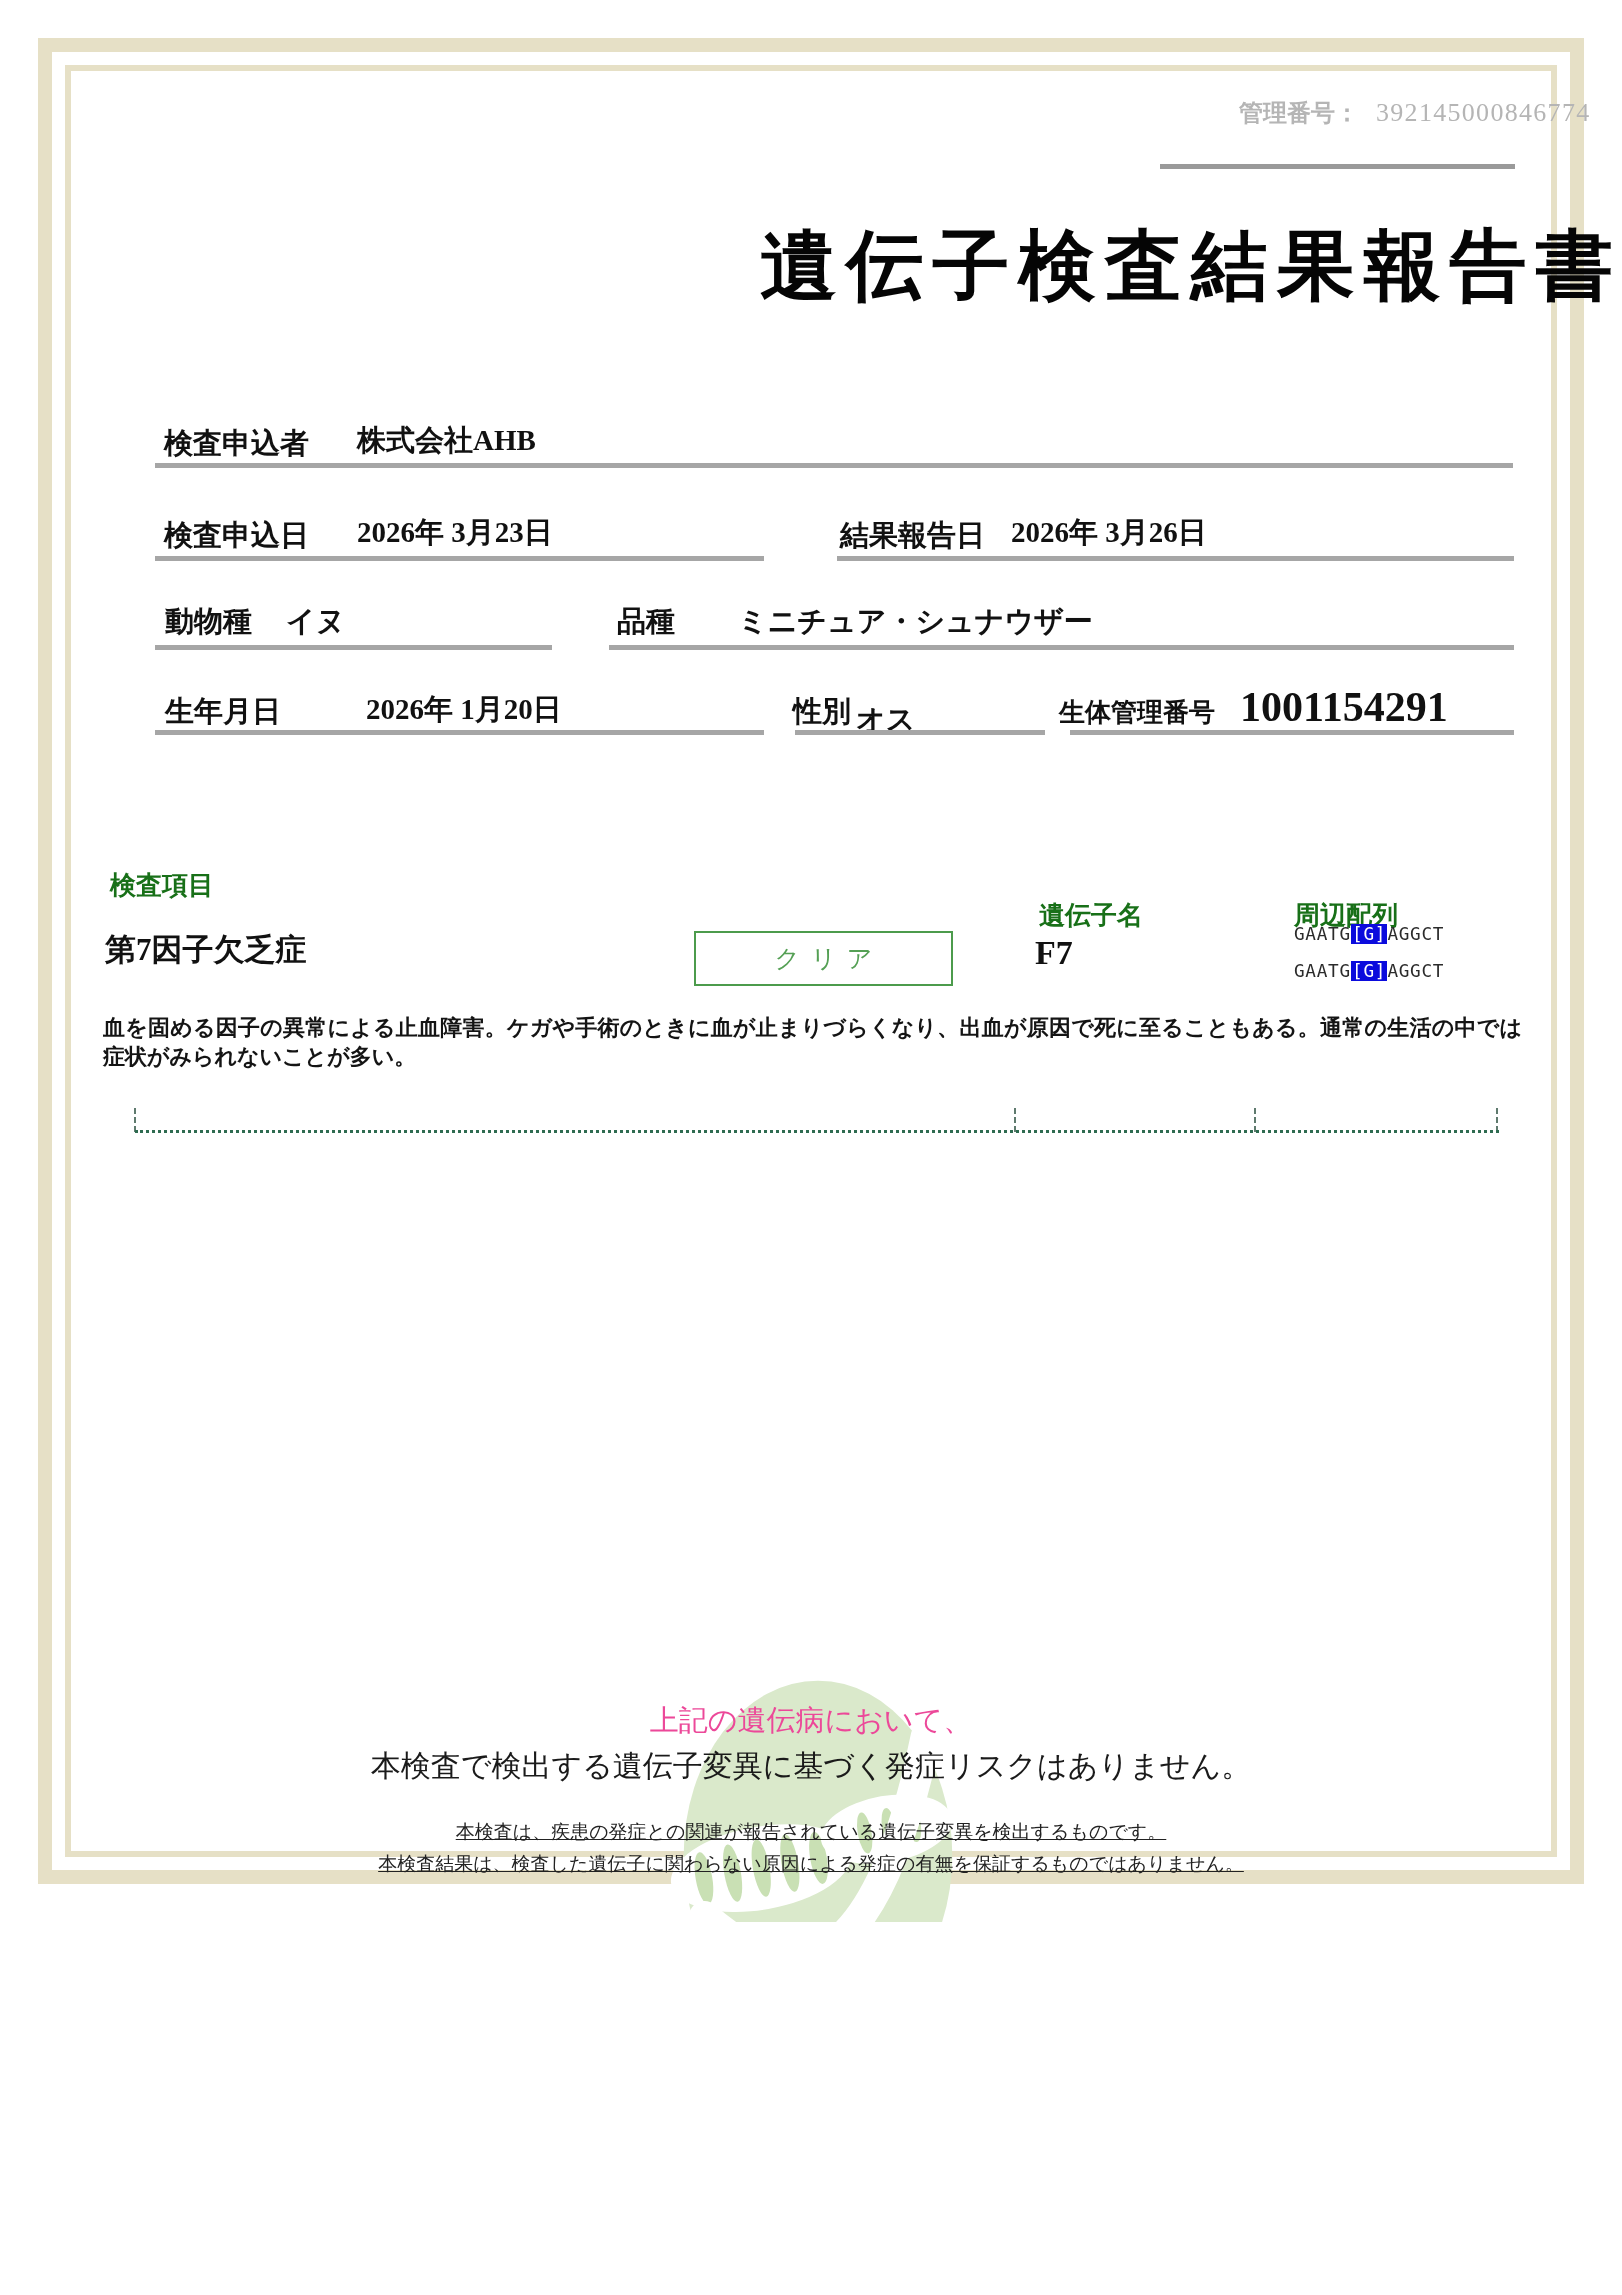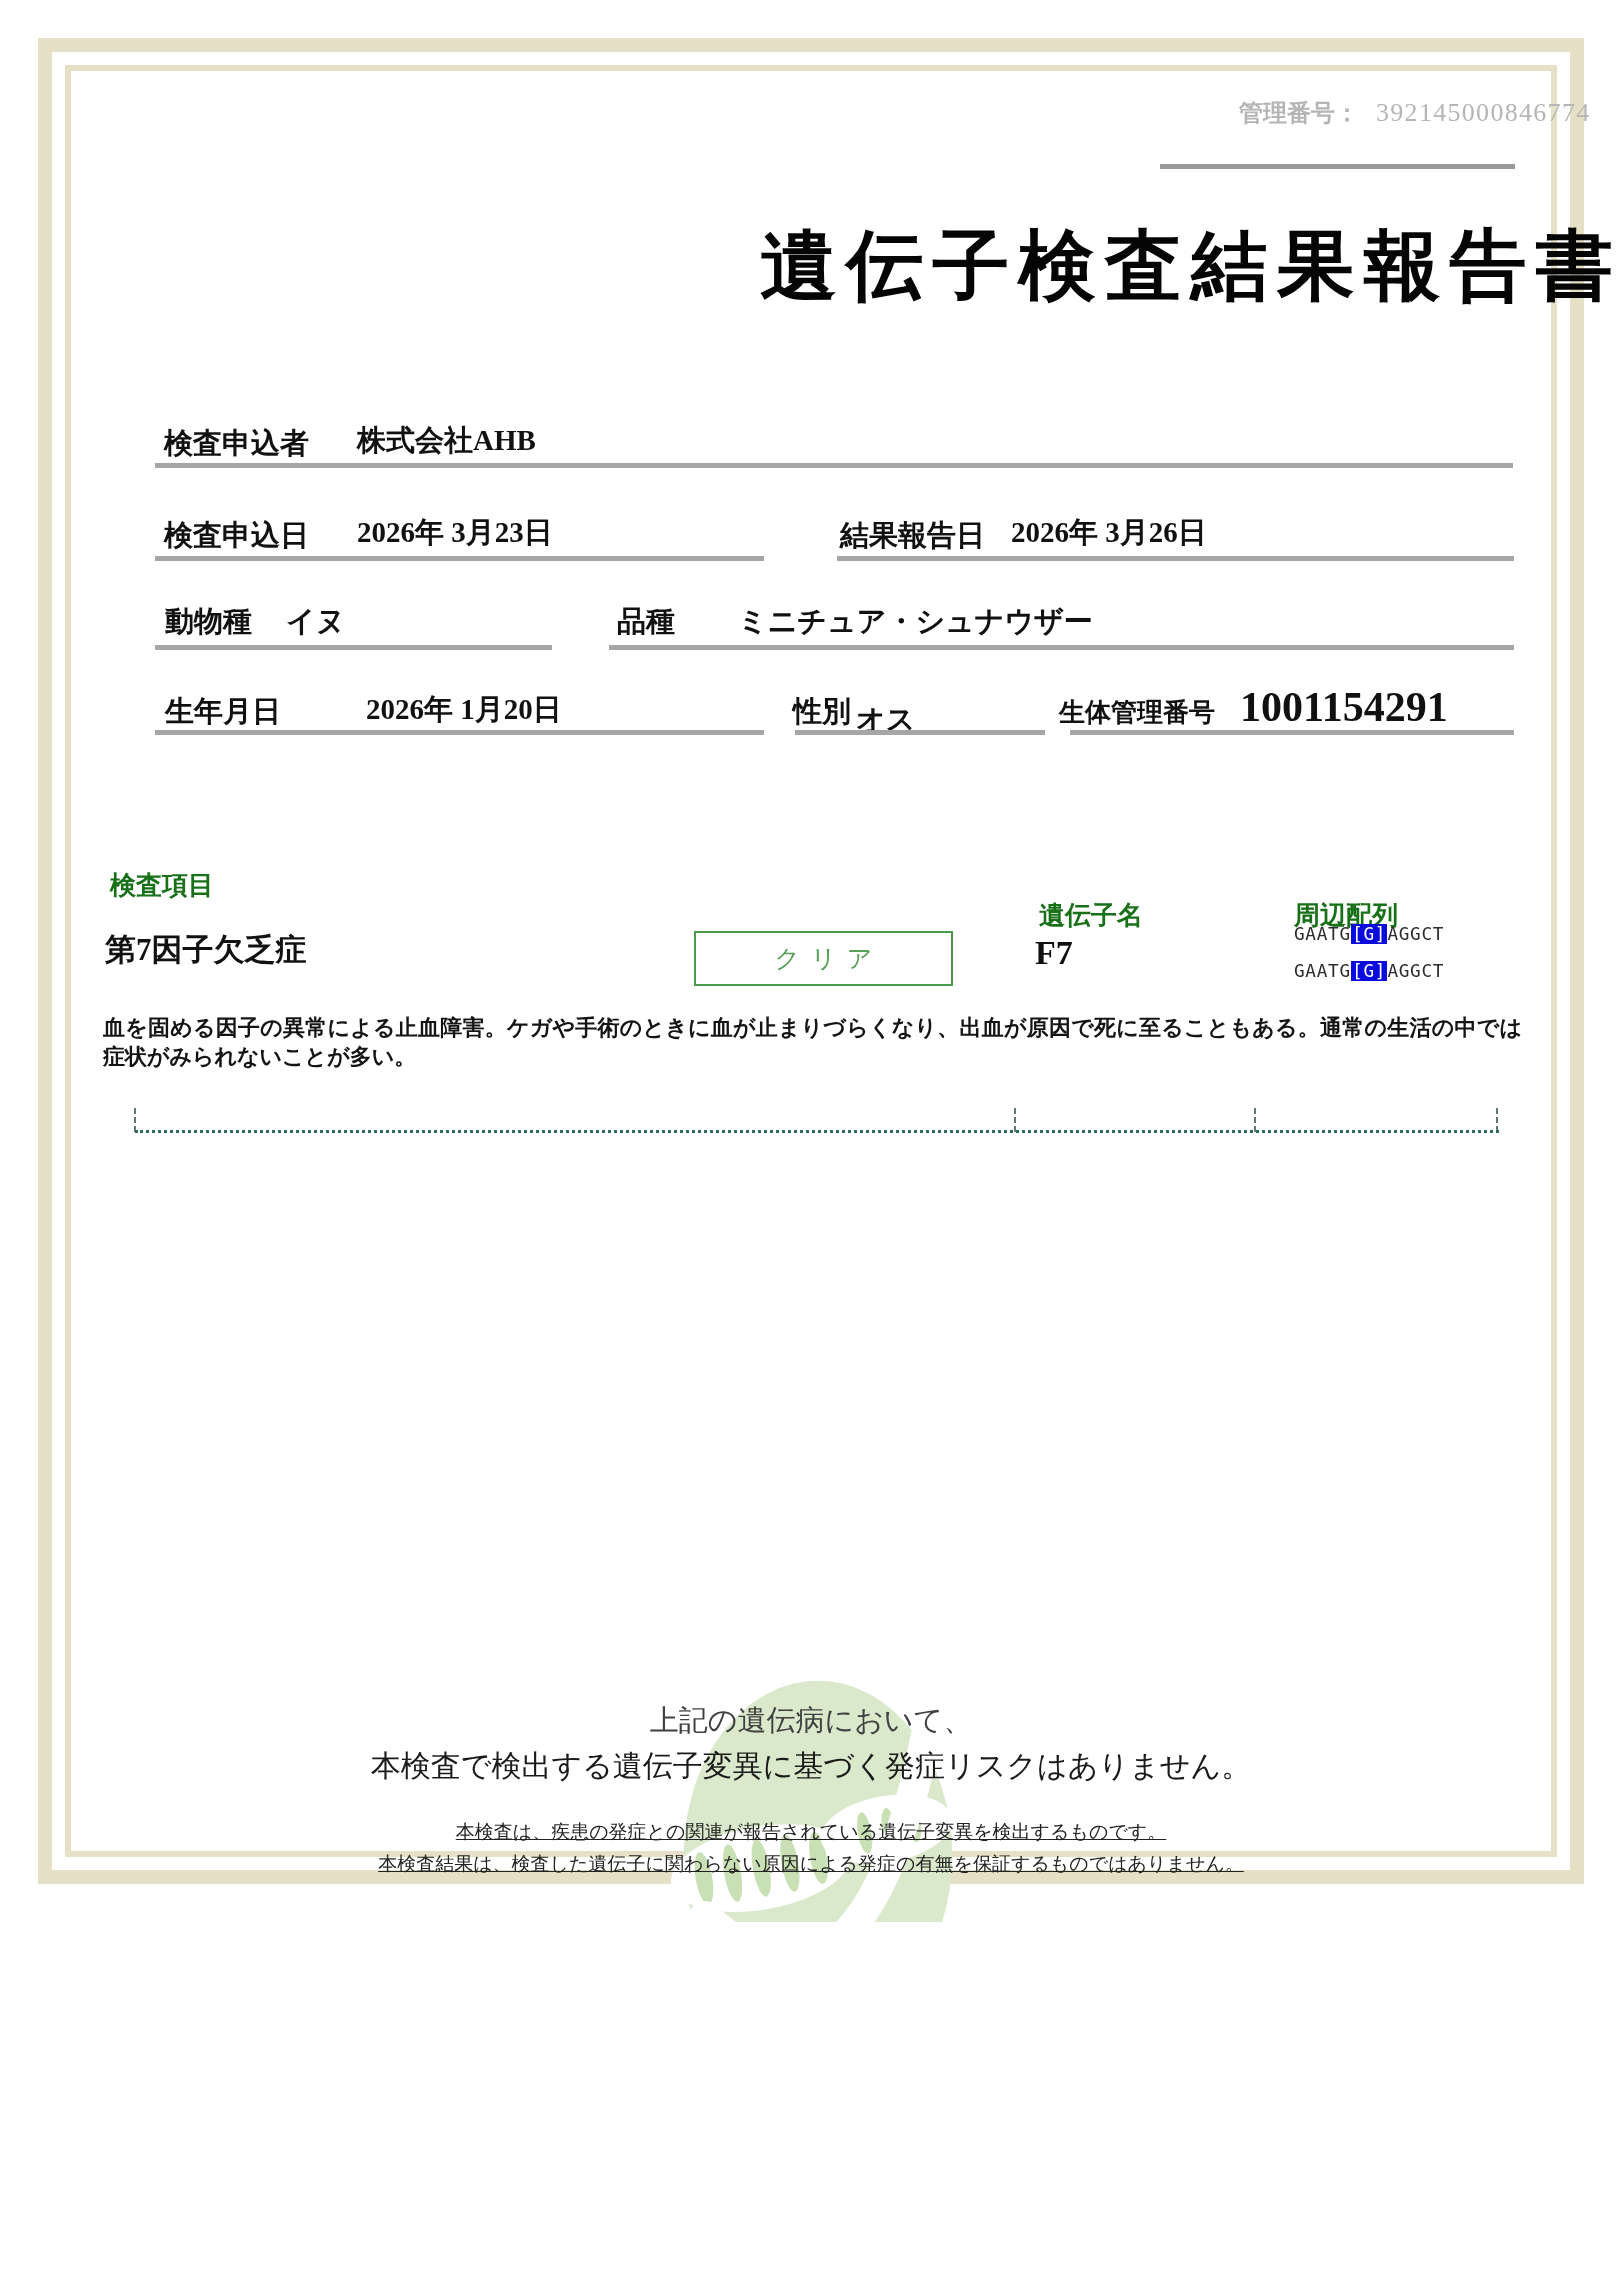--- a/index.html
+++ b/index.html
@@ -38,21 +38,21 @@
   .gene{font-size:34px;font-weight:600;white-space:nowrap;}
   .seq{font-size:17.7px;color:#2b2b2b;letter-spacing:0.7px;white-space:nowrap;}
   .seq .hl{background:#0b0bdd;color:#ffffff;padding:0 1.3px;}
   .desc{left:103px;top:1013px;width:1419px;font-size:22px;font-weight:700;line-height:29.4px;
         color:#141414;text-align:justify;}
   .risk{left:103px;top:1071px;font-size:24px;font-weight:700;white-space:nowrap;}
 
   .dot-h{left:135px;top:1130px;width:1364px;height:0;border-top:3.9px dotted #2e6b50;}
   .vdash{position:absolute;top:1108px;height:23.6px;width:0;border-left:2px dashed #5f7a6e;}
 
-  .sum1{left:0;top:1701px;width:1622px;text-align:center;font-size:29px;color:#404040;}
+  .sum1{left:0;top:1701px;width:1622px;text-align:center;font-size:29px;color:#ec4899;}
   .sum2{left:0;top:1746px;width:1622px;text-align:center;font-size:30px;color:#1a1a1a;}
   .note{left:0;width:1622px;text-align:center;font-size:19px;color:#222;text-decoration:underline;}
 
   .wordmark{left:196px;top:2128px;height:87px;white-space:nowrap;}
   .wordmark .inner{display:inline-block;transform:scale(0.56,1);transform-origin:left center;
                    font-size:87px;line-height:87px;letter-spacing:1.3px;
                    font-family:"Liberation Sans",sans-serif;}
   .wm-dark{color:#474747;}
   .wm-green{color:#74b344;}
 

